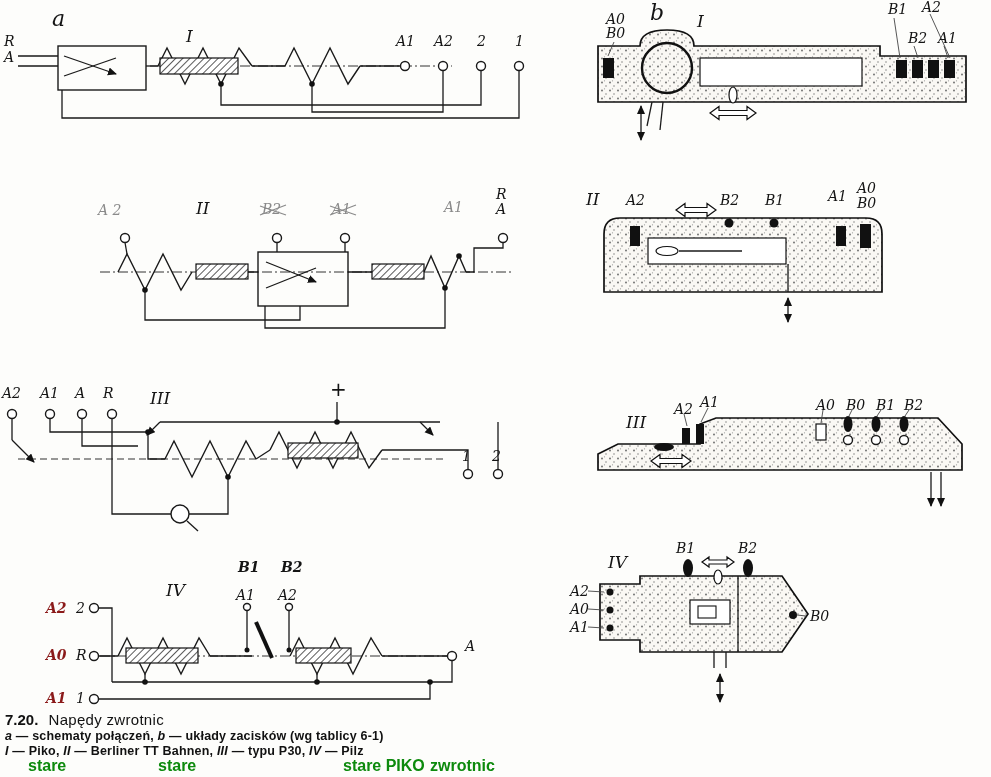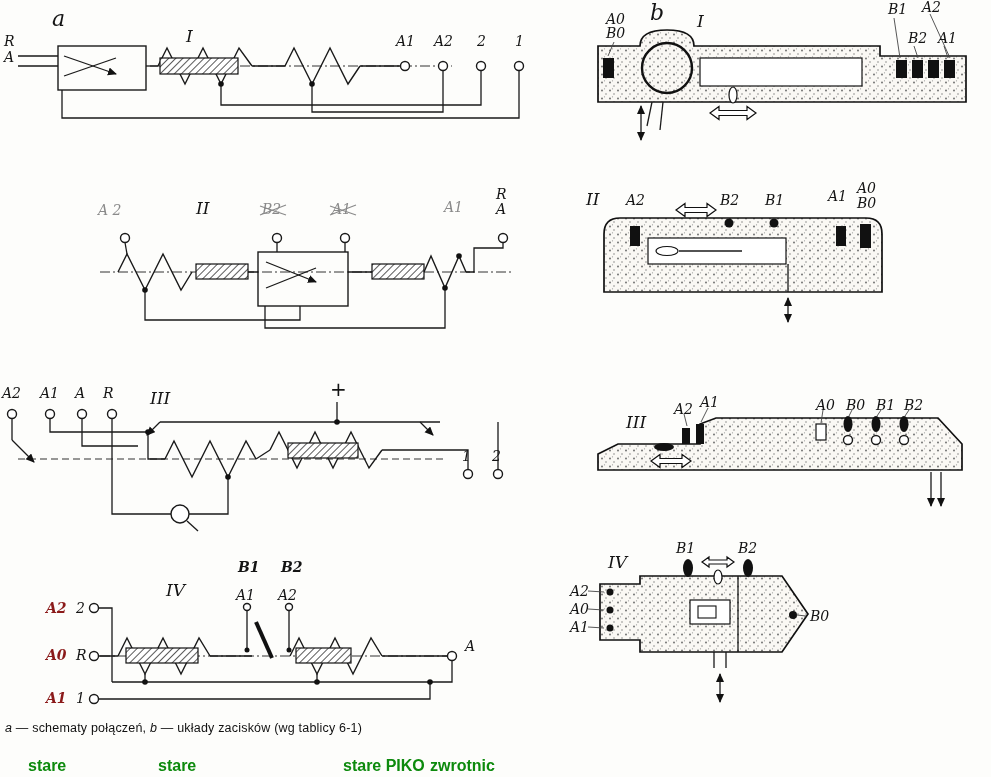--- a/index.html
+++ b/index.html
@@ -32,21 +32,21 @@
   .plus{font-size:20px;font-style:normal;font-family:"DejaVu Sans",sans-serif}
   .red{fill:#8b1a1a;font-weight:700}
   .gray{fill:#8a8a8a}
   .boldlbl{font-weight:700}
 
   
   .caption{position:absolute;left:5px;top:711px;width:660px;color:#111;}
   .cap-line1{font-size:15px;}
   .cap-num{font-weight:700;}
   .cap-title{margin-left:6px;letter-spacing:.3px;}
-  .cap-line2,.cap-line3{font-size:12.5px;font-weight:400;margin-top:10px;letter-spacing:.2px;}
+  .cap-line2,.cap-line3{font-size:12.5px;font-weight:700;margin-top:1px;letter-spacing:.2px;}
   .cap-line2 i,.cap-line3 i{font-style:italic;}
   .annot{position:absolute;top:757px;font-size:16px;font-weight:700;color:#0d8a0d;
          font-family:"Liberation Sans",sans-serif;}
 </style>
 </head>
 <body>
 
 <div class="page">
 
 <svg width="991" height="777" viewBox="0 0 991 777">
@@ -373,22 +373,29 @@
     <text x="676" y="553" class="lbl">B1</text>
     <text x="738" y="553" class="lbl">B2</text>
     <text x="570" y="596" class="lbl">A2</text>
     <text x="570" y="614" class="lbl">A0</text>
     <text x="570" y="632" class="lbl">A1</text>
     <text x="810" y="621" class="lbl">B0</text>
   </g>
 </svg>
 
   <div class="caption">
+    <div class="cap-line1">
+      <span class="cap-num">7.20.</span>
+      <span class="cap-title">Napędy zwrotnic</span>
+    </div>
     <div class="cap-line2">
       <i>a</i><span> — schematy połączeń, </span><i>b</i><span> — układy zacisków (wg tablicy 6-1)</span>
+    </div>
+    <div class="cap-line3">
+      <i>I</i><span> — Piko, </span><i>II</i><span> — Berliner TT Bahnen, </span><i>III</i><span> — typu P30, </span><i>IV</i><span> — Pilz</span>
     </div>
   </div>
 
   <span class="annot" style="left:28px">stare</span>
   <span class="annot" style="left:158px">stare</span>
   <span class="annot" style="left:343px">stare PIKO</span>
   <span class="annot" style="left:430px">zwrotnic</span>
 
 </div>
 

